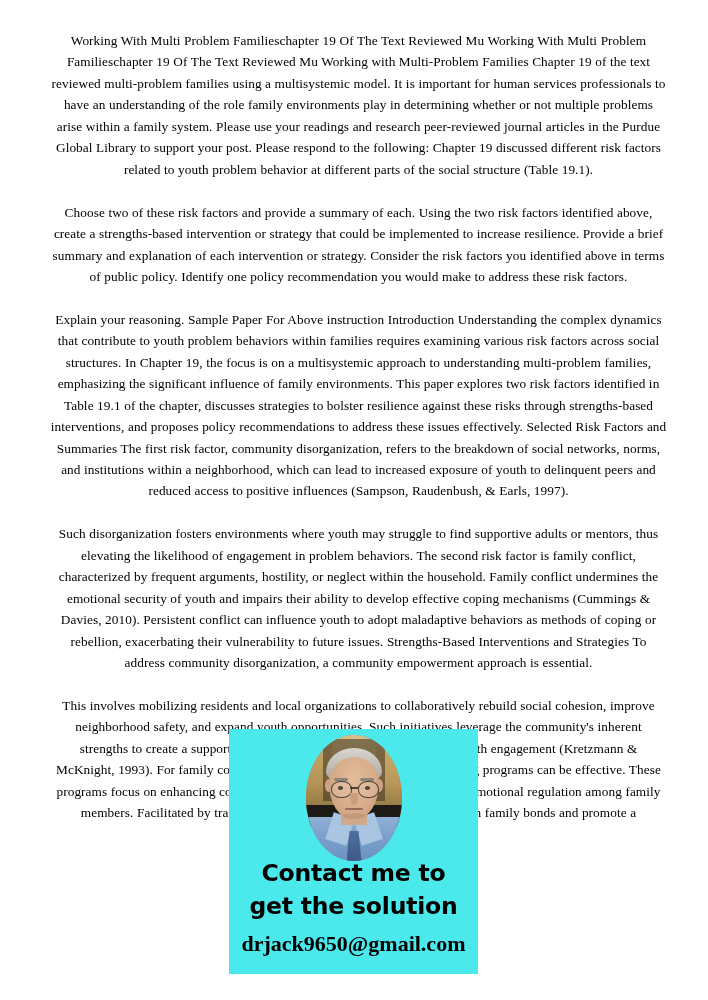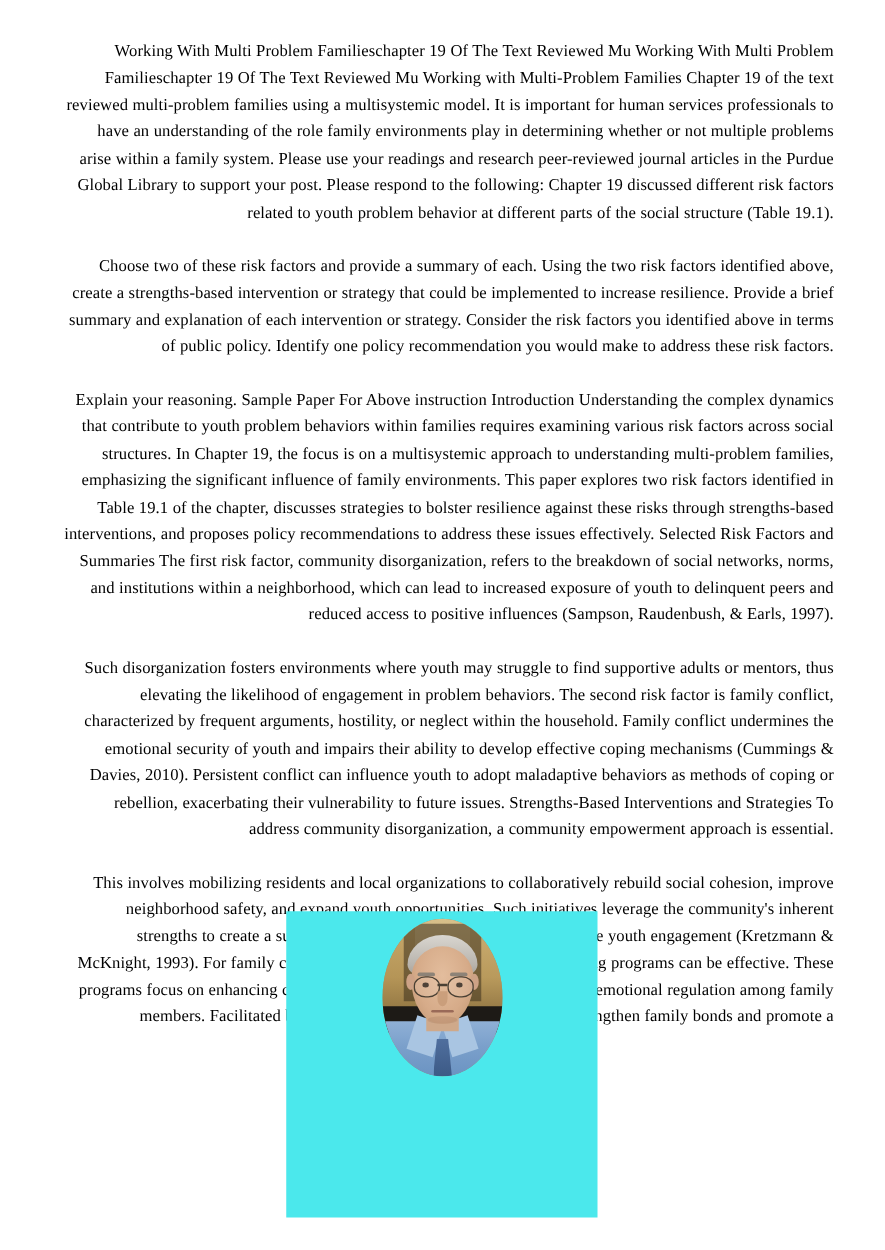--- a/index.html
+++ b/index.html
@@ -20,21 +20,21 @@
   #doc-body {
     position: absolute;
     left: 50px;
     top: 30px;
     width: 617px;
   }
   .para {
     font-size: 13.3px;
     line-height: 21.45px;
     color: #000000;
-    text-align: right;
+    text-align: center;
     margin: 0 0 21.45px 0;
     letter-spacing: 0.005em;
     word-spacing: 0.01em;
   }
   .para:last-child { margin-bottom: 0; }
 
   
   #contact-overlay {
     position: absolute;
     left: 229px;
@@ -207,16 +207,21 @@
       <div class="ph-eyeL"></div>
       <div class="ph-eyeR"></div>
       <div class="ph-glassL"></div>
       <div class="ph-glassR"></div>
       <div class="ph-bridge"></div>
       <div class="ph-nose"></div>
       <div class="ph-mouth"></div>
       <div class="ph-chin"></div>
     </div>
 
+    <div id="contact-lines">
+      <div class="contact-line">Contact me to</div>
+      <div class="contact-line">get the solution</div>
+      <div id="contact-email">drjack9650@gmail.com</div>
+    </div>
 
   </div>
 
 </div>
 
 </body></html>

